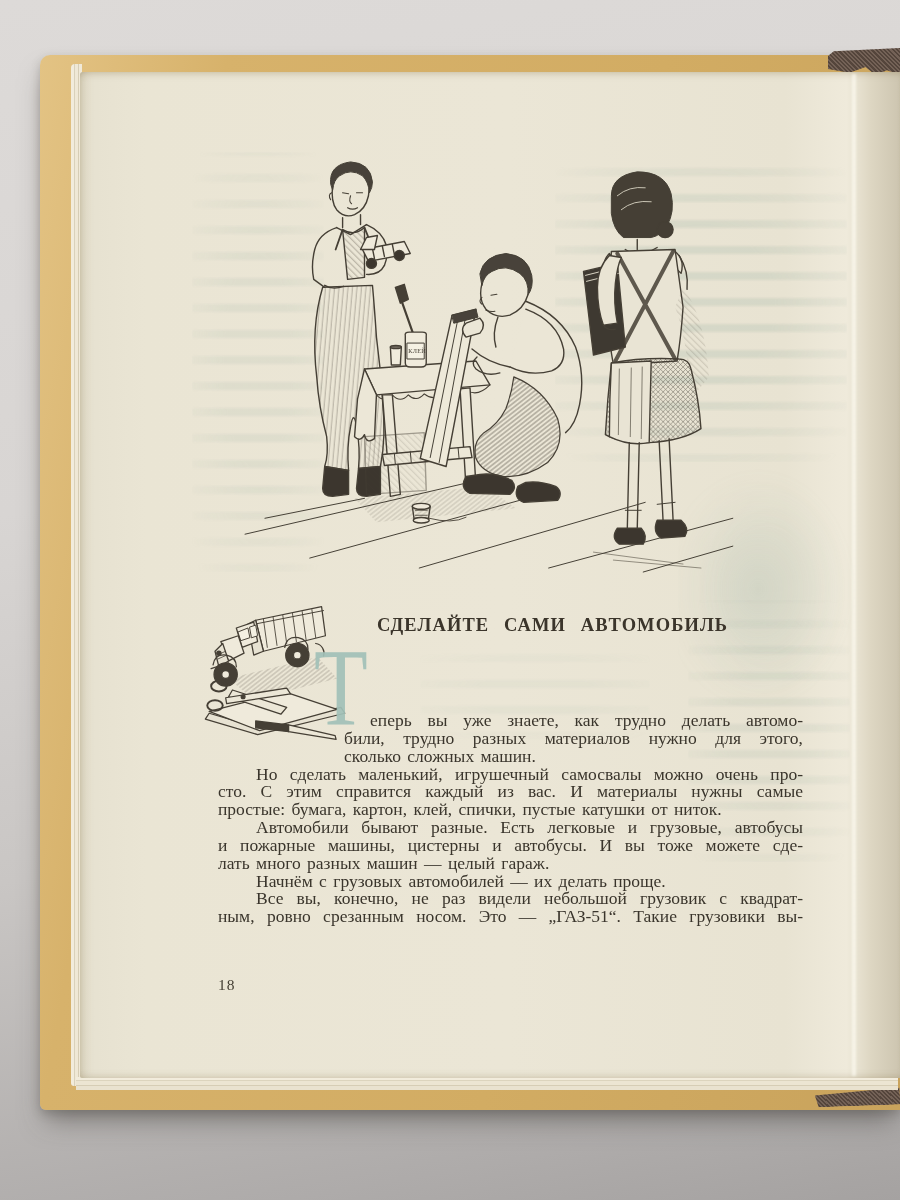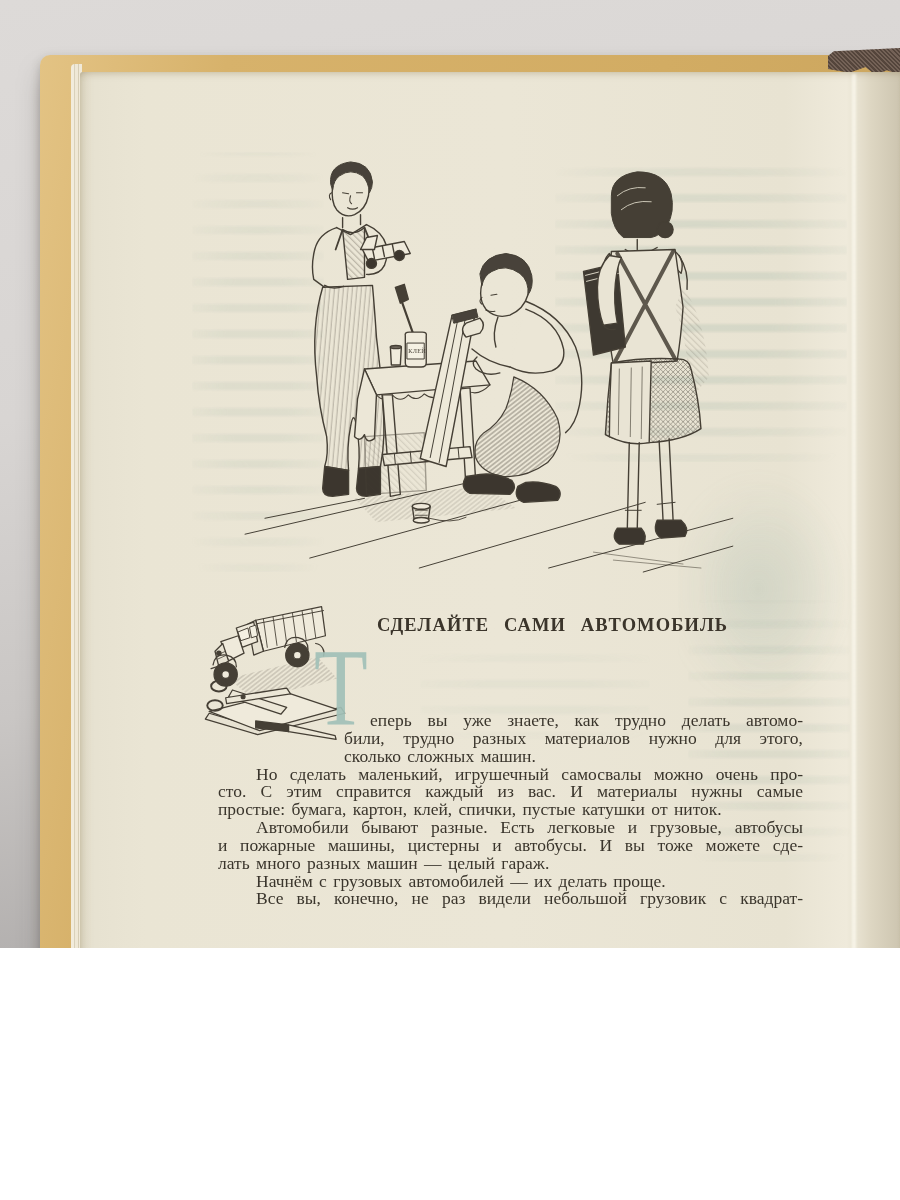--- a/index.html
+++ b/index.html
@@ -1,17 +1,17 @@
 <!DOCTYPE html>
 <html><head>
 <meta charset="utf-8">
 <style>
   html,body{margin:0;padding:0;}
   .stage{
-    position:relative;width:900px;height:948px;overflow:hidden;
+    position:relative;width:900px;height:1200px;overflow:hidden;
     background:linear-gradient(170deg,#dddad8 0%,#d8d5d3 38%,#c9c6c4 65%,#aeabaa 92%,#a5a2a1 100%);
     font-family:"Liberation Serif","DejaVu Serif",serif;
   }
   
   .book{
     position:absolute;left:40px;top:55px;width:860px;height:1055px;
     background:linear-gradient(100deg,#e3c384 0%,#d7b26b 18%,#d2ac63 60%,#c9a35c 100%);
     border-radius:10px 0 0 6px;
     box-shadow:0 16px 26px -6px rgba(70,66,62,.5), 0 4px 10px rgba(90,86,80,.3);
   }
@@ -302,17 +302,18 @@
       <div class="para para-2">
         <div class="line line-0 j">Автомобили бывают разные. Есть легковые и грузовые, автобусы</div>
         <div class="line line-1 j">и пожарные машины, цистерны и автобусы. И вы тоже можете сде-</div>
         <div class="line line-2">лать много разных машин — целый гараж.</div>
       </div>
       <div class="para para-4">
         <div class="line line-0">Начнём с грузовых автомобилей — их делать проще.</div>
       </div>
       <div class="para para-5">
         <div class="line line-0 j">Все вы, конечно, не раз видели небольшой грузовик с квадрат-</div>
+        <div class="line line-1">ным, ровно срезанным носом. Это — „ГАЗ-51“. Такие грузовики вы-</div>
       </div>
     </div>
 
   <div class="page-number">18</div>
 </div>
 
 </body></html>

